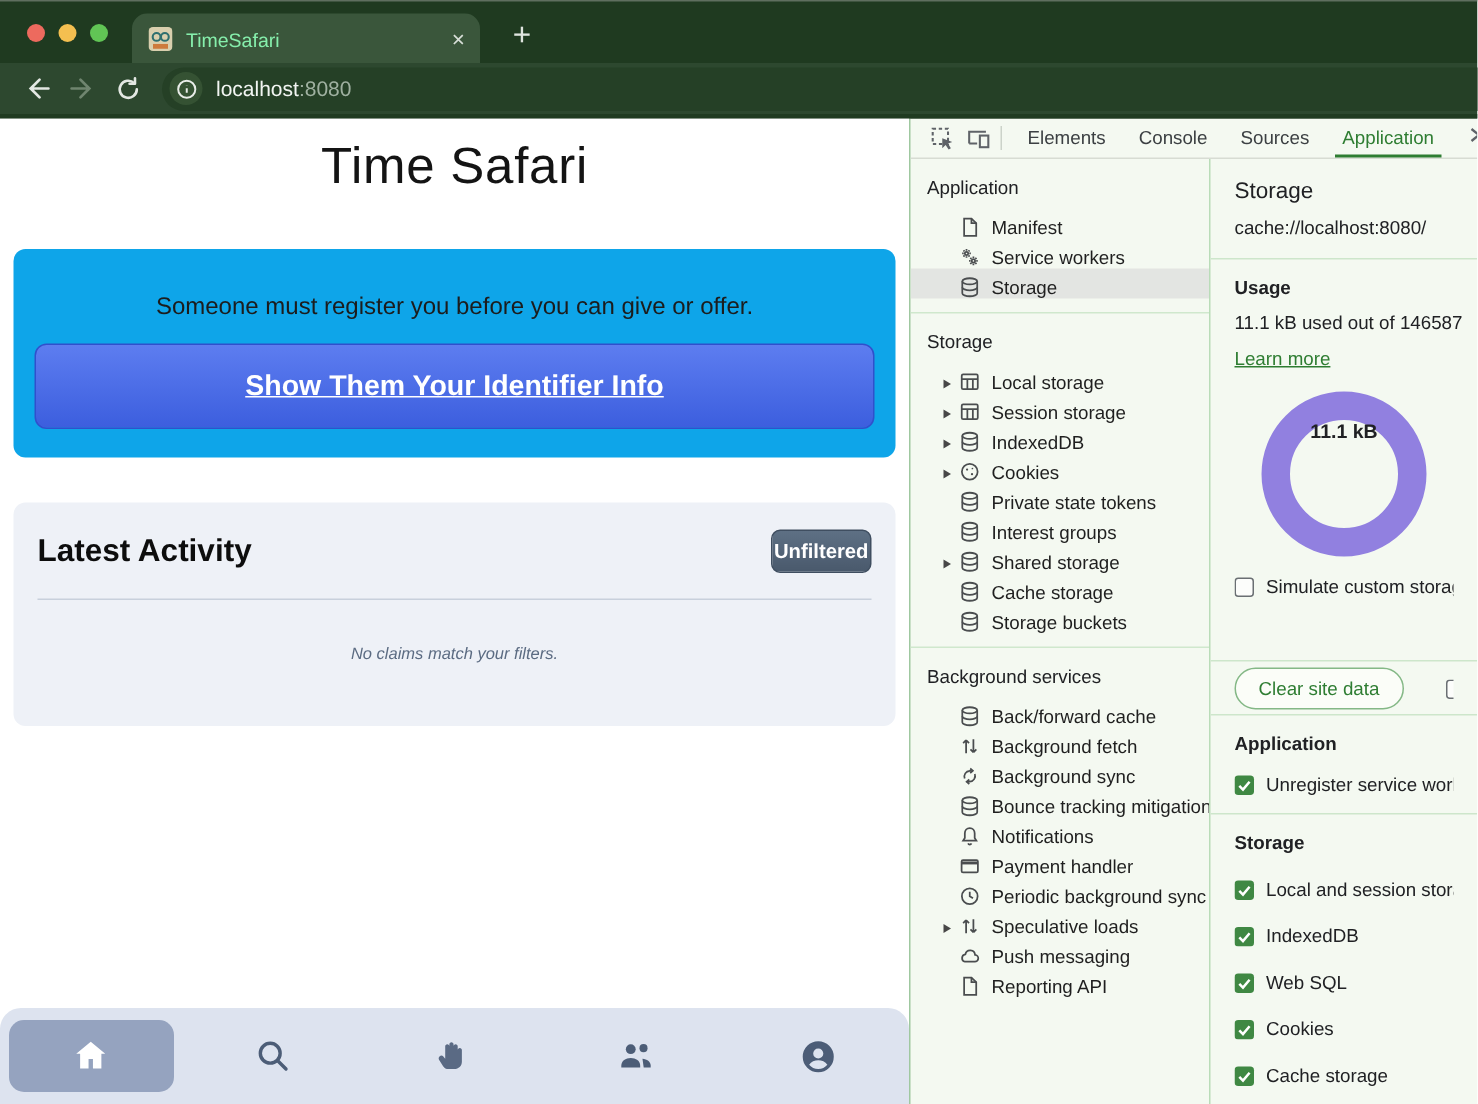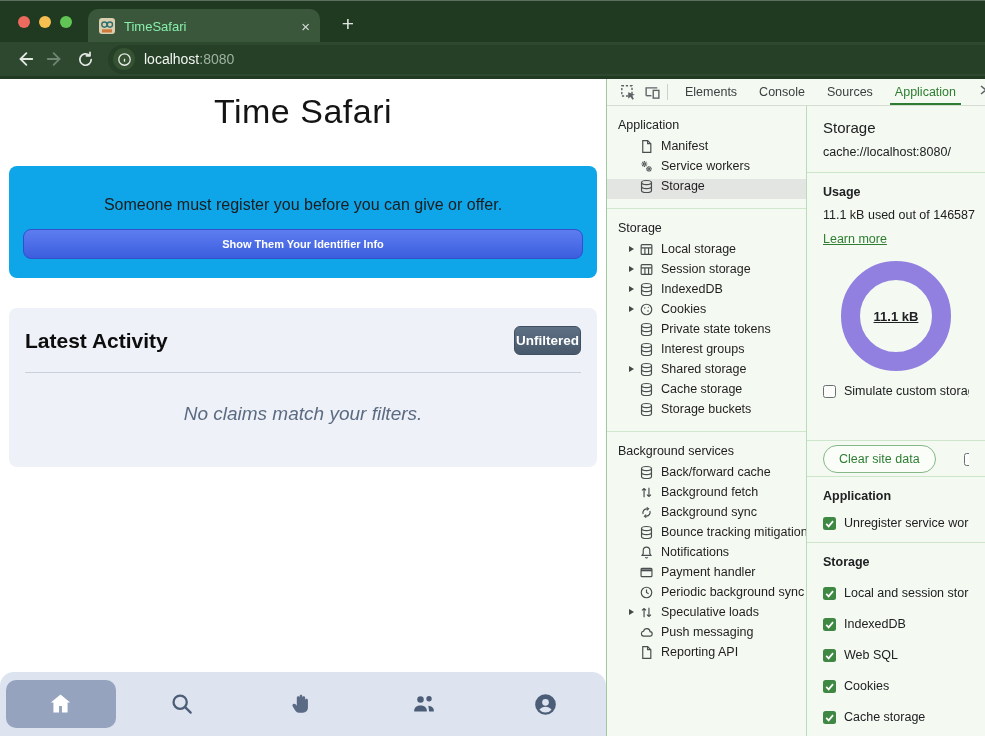--- a/index.html
+++ b/index.html
@@ -22,63 +22,63 @@
   .url-host { color:#f2f5f2; font-size:14px; margin-left:9px; }
   .url-port { color:#9fb0a0; font-size:14px; }
 
   
   .content { flex:1; display:flex; overflow:hidden; }
   .page { width:606px; background:#fff; position:relative; overflow:hidden; flex:0 0 auto; }
 
   .page h1 { text-align:center; font-size:34px; font-weight:400; color:#141414; margin-top:13px; letter-spacing:.5px; }
   .alert { margin:35px 9px 0; background:#0ea5e9; border-radius:8px; padding:30px 14px 19px; }
   .alert-msg { text-align:center; font-size:16px; color:#1c1c1c; }
-  .alert-btn { display:block; width:100%; margin-top:15px; height:30px; border:1px solid #3050cc; border-radius:8px; background:linear-gradient(#5d7df0,#3c5ede); color:#fff; font-family:"Liberation Sans",sans-serif; font-weight:bold; font-size:11px; }
+  .alert-btn { display:block; width:100%; margin-top:15px; height:57px; border:1px solid #3050cc; border-radius:8px; background:linear-gradient(#5d7df0,#3c5ede); color:#fff; font-family:"Liberation Sans",sans-serif; font-weight:bold; font-size:19px;text-decoration:underline; }
   .activity { margin:30px 9px 0; background:#eef1f7; border-radius:8px; padding:18px 16px 42px; }
   .act-head { display:flex; align-items:center; justify-content:space-between; }
   .act-title { font-size:21px; font-weight:800; color:#0d0d0d; }
   .filter-btn { background:linear-gradient(#5e7084,#49596c); border:1px solid #3f4e60; border-radius:6px; color:#fff; font-family:"Liberation Sans",sans-serif; font-weight:bold; font-size:13.5px; padding:6px 1px; }
   .act-divider { border-top:1px solid #c8d0dc; margin-top:17px; }
-  .act-empty { margin-top:30px; text-align:center; font-style:italic; font-size:19px; color:#5b6b82; }
+  .act-empty { margin-top:30px; text-align:center; font-style:italic; font-size:11px; color:#5b6b82; }
 
   .bottomnav { position:absolute; left:0; right:0; bottom:0; height:64px; background:#dde3ef; border-radius:14px 14px 0 0; display:flex; align-items:center; }
   .navslot { width:20%; height:100%; display:flex; align-items:center; justify-content:center; }
   .homepill { width:110px; height:48px; background:#95a3bf; border-radius:10px; display:flex; align-items:center; justify-content:center; }
 
   
   .devtools { flex:1; background:#f4f9f1; border-left:1px solid #9fc8a0; display:flex; flex-direction:column; overflow:hidden; }
   .dt-tabbar { height:27px; flex:0 0 auto; display:flex; align-items:center; border-bottom:1px solid #d7dcd3; padding-left:9px; overflow:hidden; }
   .dt-toolicon { width:24px; height:20px; display:flex; align-items:center; justify-content:center; }
   .dt-vdiv { width:1px; height:16px; background:#ccd3ca; margin:0 6px 0 3px; }
   .dt-tab { font-size:12.5px; color:#3c4043; padding:0 11px; height:27px; display:flex; align-items:center; position:relative; white-space:nowrap; }
   .dt-tab.active { color:#2e7d32; }
   .dt-tab.active::after { content:""; position:absolute; left:6px; right:6px; bottom:0; height:3px; background:#2e7d32; }
   .dt-more { margin-left:auto; margin-right:-5px; flex:0 0 auto; }
 
   .dt-body { flex:1; display:flex; overflow:hidden; }
   .dt-sidebar { width:200px; flex:0 0 auto; border-right:1px solid #b9dcb8; overflow:hidden; font-size:12.5px; color:#1f1f1f; }
   .sec { padding:7px 0 9px; border-bottom:1px solid #cfe8cd; }
   .sec:last-child { border-bottom:none; }
   .sec-title { padding:5px 11px 7px; color:#202124; }
-  .row { height:20px; display:flex; align-items:flex-start; padding-left:18px; }
+  .row { height:20px; display:flex; align-items:flex-end; padding-left:18px; }
   .row.selected { background:#e3e5e2; }
   .exp { width:13px; height:13px; display:flex; align-items:center; justify-content:center; flex:0 0 auto; }
   .tri { width:0; height:0; border-left:5px solid #474747; border-top:3.5px solid transparent; border-bottom:3.5px solid transparent; }
   .ic { width:15px; height:15px; flex:0 0 auto; margin:0 7px 0 1px; stroke:#4a4d4f; fill:none; stroke-width:1.25; }
   .lbl { white-space:nowrap; }
 
   .dt-panel { flex:1; overflow:hidden; font-size:12.5px; color:#202124; display:flex; flex-direction:column; }
   .pn-head { padding:13px 16px 13px; border-bottom:1px solid #cde6cb; }
   .pn-title { font-size:15px; }
   .pn-origin { margin-top:9px; white-space:nowrap; }
   .pn-sec { padding:12px 16px; border-bottom:1px solid #cde6cb; }
   .bold { font-weight:bold; }
   .usage-text { margin-top:9px; white-space:nowrap; }
   .learnmore { margin-top:10px; display:inline-block; color:#2e7d32; text-decoration:underline; }
-  .donut { width:110px; height:110px; border-radius:50%; border:19px solid #9180e0; margin:15px auto 13px; display:flex; align-items:center; justify-content:center;text-decoration:underline; }
+  .donut { width:110px; height:110px; border-radius:50%; border:19px solid #9180e0; margin:15px auto 13px; display:flex; justify-content:center; }
   .donut-label { font-weight:bold; font-size:13px; white-space:nowrap; }
   .cbrow { display:flex; align-items:center; gap:8px; white-space:nowrap; overflow:hidden; }
   .cb { width:13px; height:13px; border:1.5px solid #6a6f73; border-radius:2.5px; background:#fcfdfb; flex:0 0 auto; }
   .cb.checked { border:none; background:#3f8843; display:flex; align-items:center; justify-content:center; }
   .simrow { margin-top:11px; margin-bottom:30px; }
   .clear-row { display:flex; align-items:center; gap:28px; padding:13px 16px 12px; border-bottom:1px solid #cde6cb; overflow:hidden; }
   .clear-btn { border:1px solid #84b886; background:#fbfdf8; color:#2e7d32; font-family:"Liberation Sans",sans-serif; font-size:12.5px; border-radius:14px; padding:6px 15px; white-space:nowrap; }
   .gaprow { margin-top:13px; }
   .storrow { margin-top:17px; }
 </style>

